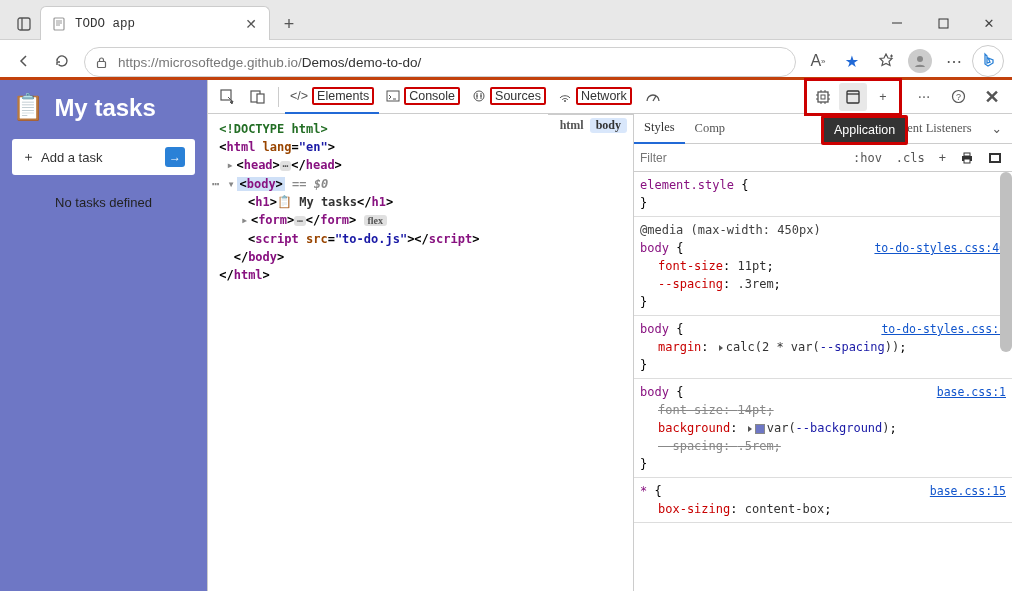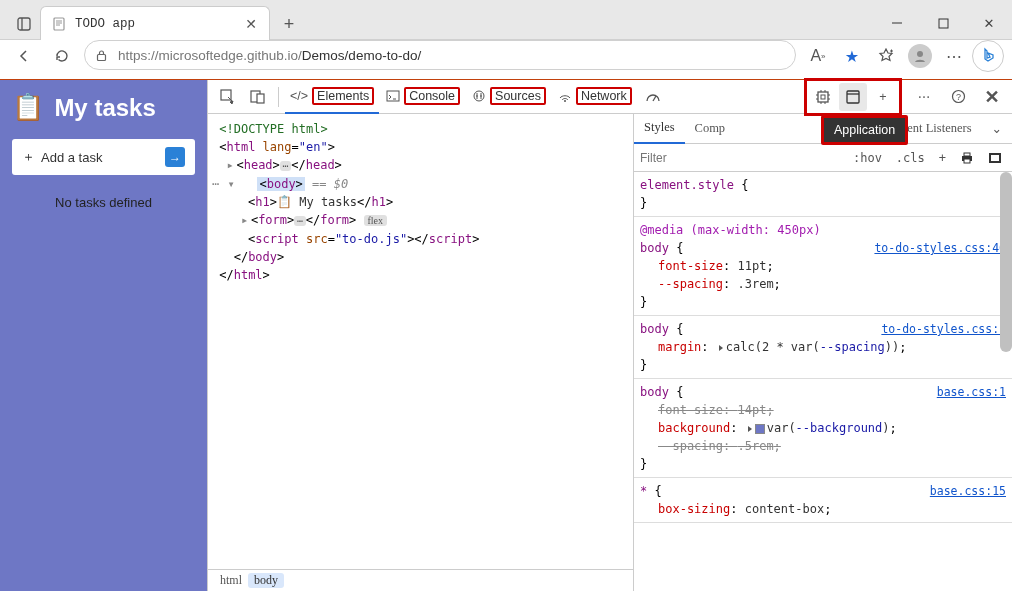--- a/index.html
+++ b/index.html
@@ -11,21 +11,21 @@
 .tab-icon-left { width: 32px; height: 30px; display: flex; align-items: center; justify-content: center; color: #555; }
 .tab { background: #fff; height: 34px; min-width: 230px; border-radius: 6px 6px 0 0; display: flex; align-items: center; padding: 0 10px; gap: 8px; border: 1px solid #ccc; border-bottom: none; margin-bottom: -1px; }
 .tab .favicon { width: 16px; height: 16px; display: flex; align-items: center; justify-content: center; color: #8a8a8a; font-size: 14px; }
 .tab .title { flex: 1; color: #333; font-size: 12.5px; font-family: Liberation Mono, monospace; }
 .tab .close { width: 16px; height: 16px; display: flex; align-items: center; justify-content: center; color: #555; font-size: 14px; }
 .newtab { width: 30px; height: 30px; display: flex; align-items: center; justify-content: center; color: #555; font-size: 18px; margin-left: 4px; }
 .win-controls { margin-left: auto; display: flex; }
 .win-controls div { width: 46px; height: 32px; display: flex; align-items: center; justify-content: center; color: #444; font-size: 13px; }
 
 
-.addressbar { height: 40px; background: #fff; display: flex; align-items: flex-start; padding: 0 8px; gap: 6px; border-bottom: 1px solid #c2410c; }
+.addressbar { height: 40px; background: #fff; display: flex; align-items: flex-end; padding: 0 8px; gap: 6px; border-bottom: 3px solid #c2410c; }
 .addr-btn { width: 32px; height: 32px; display: flex; align-items: center; justify-content: center; color: #555; border-radius: 4px; }
 .addr-input { flex: 1; height: 30px; border: 1px solid #d0d0d0; border-radius: 15px; display: flex; align-items: center; padding: 0 10px; gap: 10px; font-size: 13.5px; }
 .addr-input .lock { color: #666; font-size: 13px; }
 .addr-url { color: #777; }
 .addr-url .path { color: #333; }
 .addr-right { display: flex; gap: 2px; align-items: center; }
 .addr-right .ic { width: 32px; height: 32px; display: flex; align-items: center; justify-content: center; color: #555; font-size: 16px; }
 .star-filled { color: #2169d6 !important; }
 .avatar { width: 24px; height: 24px; border-radius: 50%; background: #ccc; display: flex; align-items: center; justify-content: center; }
 .bing { width: 32px; height: 32px; border: 1px solid #ccc; border-radius: 50%; display: flex; align-items: center; justify-content: center; }
@@ -47,30 +47,30 @@
 .dt-tab.active { border-bottom: 2px solid #2169d6; color: #2169d6; }
 .red-box { border: 2px solid #c00; padding: 0 3px; border-radius: 2px; }
 .dt-tab .lbl { color: #333; }
 .spacer { flex: 1; }
 .dt-right-group { display: flex; align-items: center; gap: 2px; border: 3px solid #c00; padding: 2px; position: relative; }
 .tooltip { position: absolute; top: 34px; left: 14px; background: #333; color: #fff; padding: 5px 10px; font-size: 12.5px; border-radius: 2px; border: 3px solid #c00; white-space: nowrap; z-index: 10; }
 .dt-far { display: flex; align-items: center; gap: 6px; margin-left: 6px; }
 
 
 .dt-body { flex: 1; display: flex; overflow: hidden; }
-.dom-panel { width: 426px; display: flex; flex-direction: column; border-right: 1px solid #ccc; font-family: Consolas, monospace; font-size: 12px; }
+.dom-panel { width: 426px; display: flex; flex-direction: row; border-right: 1px solid #ccc; font-family: Consolas, monospace; font-size: 12px; font-weight: bold; }
 .dom-tree { flex: 1; padding: 6px 4px; line-height: 18px; overflow: auto; }
 .dom-tree .ln { white-space: pre; }
 .dom-tree .tag { color: #881280; }
 .dom-tree .attr { color: #994500; }
 .dom-tree .val { color: #1a1aa6; }
 .dom-tree .txt { color: #333; }
 .dom-tree .comment { color: #236e25; }
 .dom-tree .gray { color: #888; font-style: italic; }
-.dom-tree .sel { background: #cfe0f7; padding: 0 2px; margin-left: 20px; }
+.dom-tree .sel { background: #cfe0f7; padding: 0 2px; }
 .dom-tree .dots { color: #888; letter-spacing: 1px; }
 .dom-tree .caret { color: #888; display: inline-block; width: 10px; }
 .dom-tree .badge { background: #e0e0e0; border-radius: 3px; padding: 0 4px; font-size: 10px; color: #555; font-family: 'Segoe UI'; }
 .dom-tree .ellips { background: #e0e0e0; border-radius: 3px; padding: 0 3px; font-size: 9px; color: #555; }
 .breadcrumb { height: 22px; border-top: 1px solid #ccc; display: flex; align-items: center; padding: 0 6px; font-family: 'Segoe UI'; font-size: 12px; color: #555; }
 .breadcrumb .bc { padding: 0 6px; }
 .breadcrumb .bc.sel { background: #d9e7fb; border-radius: 3px; color: #333; }
 
 
 .styles-panel { flex: 1; display: flex; flex-direction: column; font-family: Consolas, monospace; font-size: 12px; position: relative; }
@@ -78,21 +78,21 @@
 .sp-tabs .t { padding: 0 10px; height: 30px; display: flex; align-items: center; }
 .sp-tabs .t.active { border-bottom: 2px solid #2169d6; color: #333; }
 .sp-filter { height: 28px; display: flex; align-items: center; border-bottom: 1px solid #ccc; padding: 0 6px; gap: 6px; font-family: 'Segoe UI'; font-size: 12px; color: #555; }
 .sp-filter input { border: none; outline: none; flex: 1; font-size: 12px; color: #555; }
 .sp-filter .tool { padding: 0 4px; font-family: Consolas, monospace; }
 .sp-rules { flex: 1; overflow: auto; line-height: 18px; }
 .rule { border-bottom: 1px solid #ddd; padding: 4px 6px; position: relative; }
 .rule .src { float: right; color: #888; text-decoration: underline; font-size: 11.5px; }
 .rule .src.link { color: #1155cc; }
 .rule .sel-txt { color: #881280; }
-.rule .media { color: #a21caf; }
+.rule .media { color: #404040; }
 .rule .prop { padding-left: 18px; }
 .rule .pn { color: #c80000; }
 .rule .pv { color: #333; }
 .rule .var { color: #1a1aa6; }
 .rule .strike { text-decoration: line-through; color: #888; }
 .rule .swatch { display: inline-block; width: 10px; height: 10px; border: 1px solid #888; vertical-align: middle; margin-right: 2px; }
 .rule .tri { display: inline-block; width: 0; height: 0; border-left: 4px solid #555; border-top: 3px solid transparent; border-bottom: 3px solid transparent; margin: 0 3px; }
 .scrollbar { position: absolute; right: 0; top: 58px; width: 12px; height: 180px; background: #c0c0c0; border-radius: 6px; }
 
 svg { display: block; }

